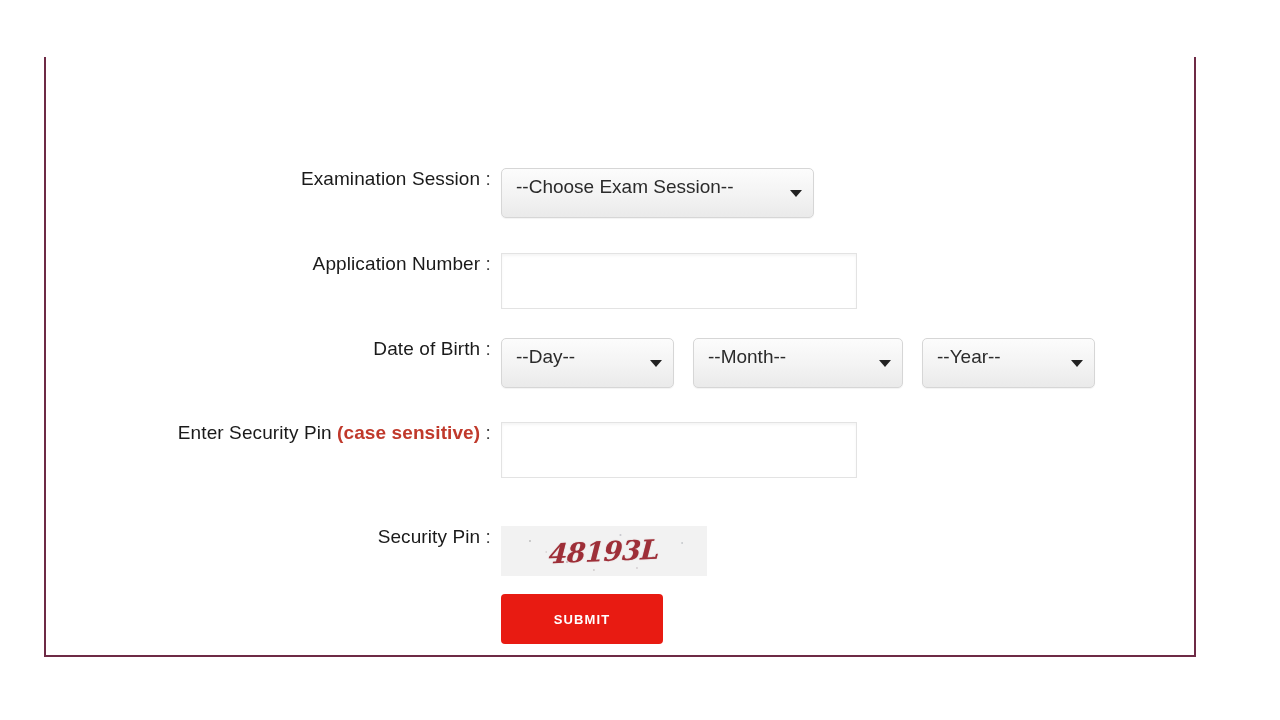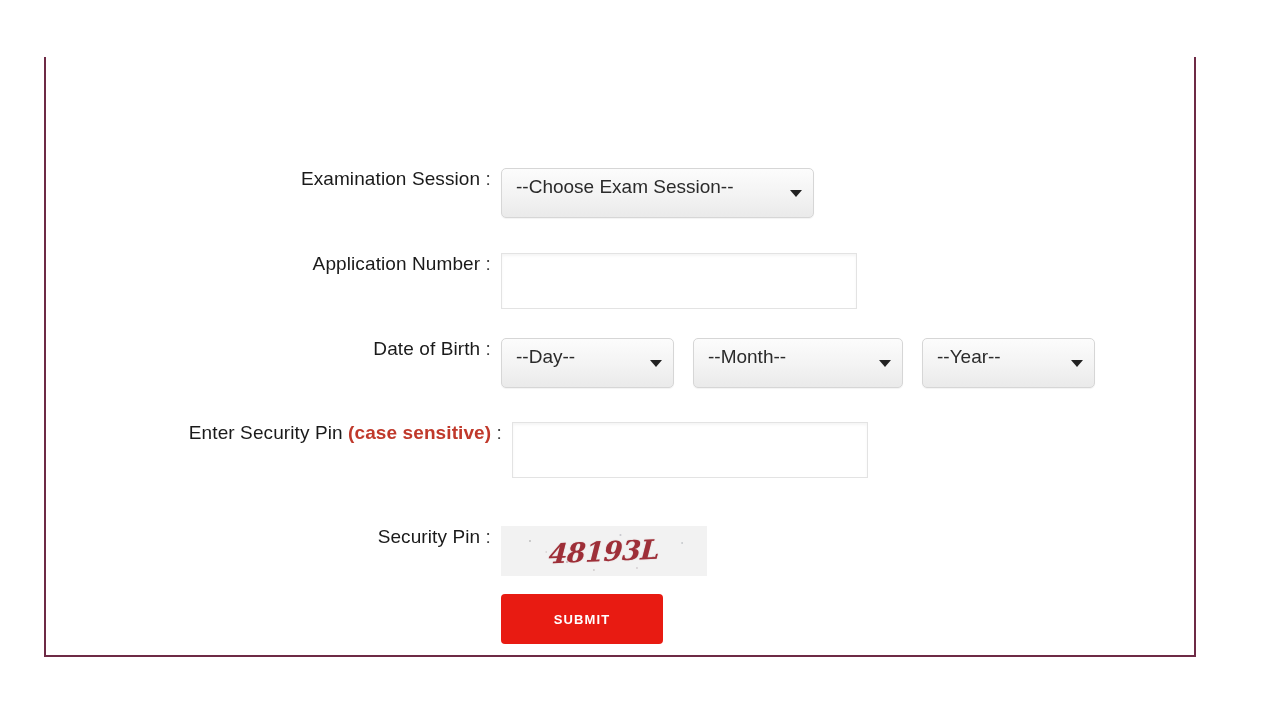--- a/index.html
+++ b/index.html
@@ -281,21 +281,21 @@
     <div class="form-row" style="top:133px;">
       <div class="row-label">
         <span>Application Number</span>
         <span class="colon">:</span>
       </div>
       <div class="row-field">
         <input class="text-input" type="text" value="" style="">
       </div>
     </div>
 
-    <div class="form-row" style="top:302px;padding-left:11px;">
+    <div class="form-row" style="top:302px;">
       <div class="row-label">
         <span>Enter Security Pin</span>
         <span class="hint">(case sensitive)</span>
         <span class="colon">:</span>
       </div>
       <div class="row-field">
         <input class="text-input" type="text" value="" style="">
       </div>
     </div>
 

